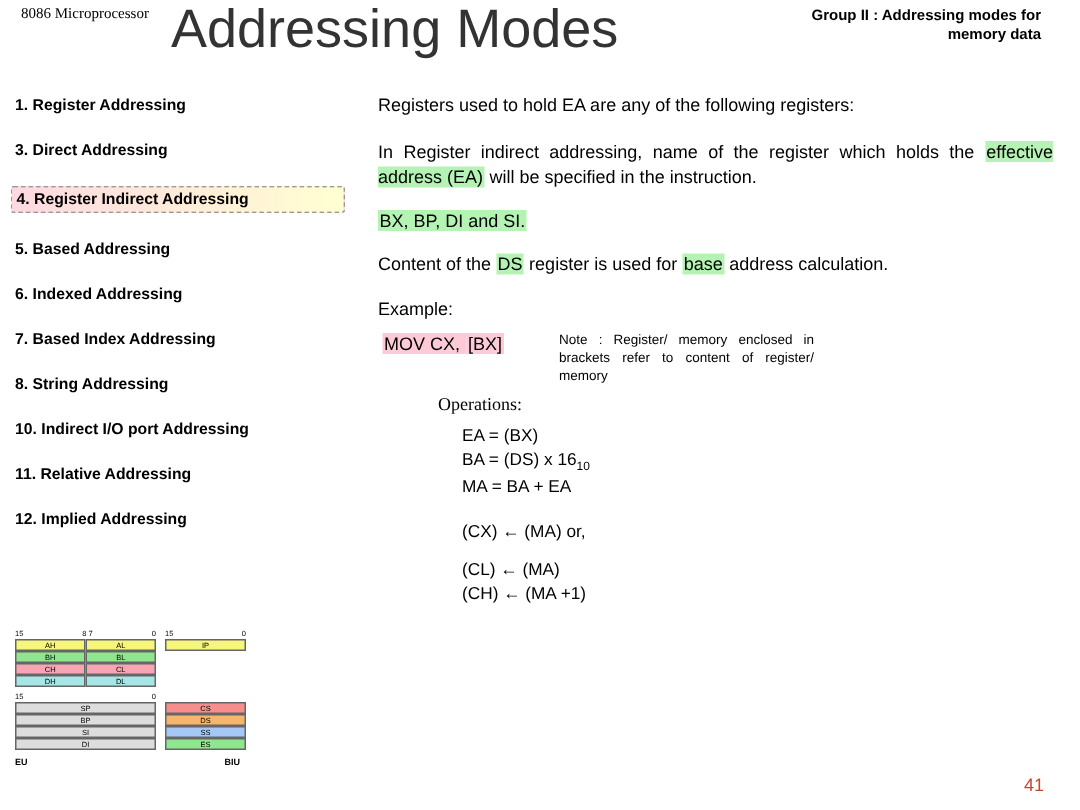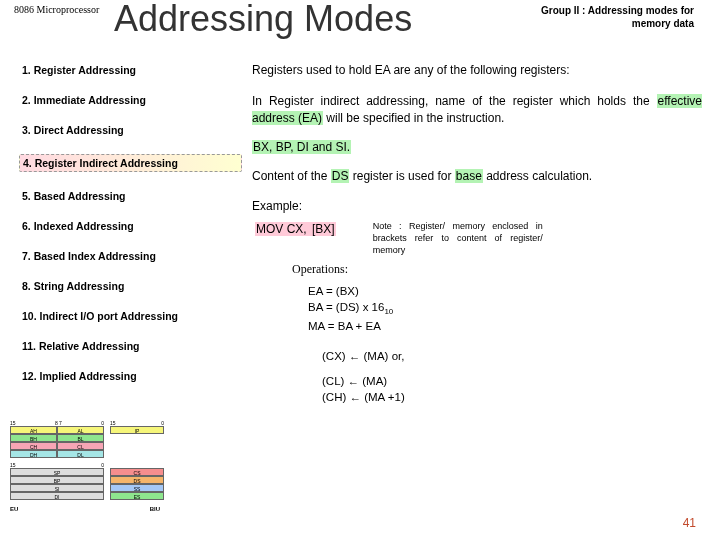--- a/index.html
+++ b/index.html
@@ -32,21 +32,21 @@
     right: 26px;
     width: 180px;
     font-size: 10px;
     font-weight: bold;
     text-align: right;
     line-height: 1.3;
   }
   .sidebar {
     position: absolute;
     top: 64px;
-    left: 22px;
+    left: 10px;
     width: 220px;
   }
   .sidebar-item {
     font-size: 10.5px;
     font-weight: bold;
     margin-bottom: 18px;
     font-family: Verdana, Geneva, sans-serif;
   }
   .sidebar-item.active {
     background: linear-gradient(90deg, rgba(255,160,180,0.4), rgba(255,255,140,0.4));
@@ -106,21 +106,21 @@
     margin-top: -2px;
     font-family: Liberation Serif, serif;
   }
   .ops-block {
     margin-left: 56px;
     font-size: 11.5px;
     line-height: 1.4;
   }
   .ops-block .sub { font-size: 8px; vertical-align: sub; }
   .ops-group2 {
-    margin-left: 70px;
+    margin-left: 56px;
     margin-top: 14px;
     font-size: 11.5px;
     line-height: 1.45;
   }
   .arrow { font-family: Arial, sans-serif; }
   .page-num {
     position: absolute;
     bottom: 10px;
     right: 24px;
     font-size: 12px;
@@ -146,21 +146,20 @@
 </style>
 </head>
 <body>
 
 <div class="header-small">8086 Microprocessor</div>
 <div class="title">Addressing Modes</div>
 <div class="group-label">Group II : Addressing modes for memory data</div>
 
 <div class="sidebar">
   <div class="sidebar-item">1.  Register Addressing</div>
-  <div class="sidebar-item">2.  Immediate Addressing</div>
   <div class="sidebar-item">3.  Direct Addressing</div>
   <div class="sidebar-item active">4.  Register Indirect Addressing</div>
   <div class="sidebar-item">5.  Based Addressing</div>
   <div class="sidebar-item">6.  Indexed Addressing</div>
   <div class="sidebar-item">7.  Based Index Addressing</div>
   <div class="sidebar-item">8.  String Addressing</div>
   <div class="sidebar-item">10. Indirect I/O port Addressing</div>
   <div class="sidebar-item">11. Relative Addressing</div>
   <div class="sidebar-item">12. Implied Addressing</div>
 </div>

